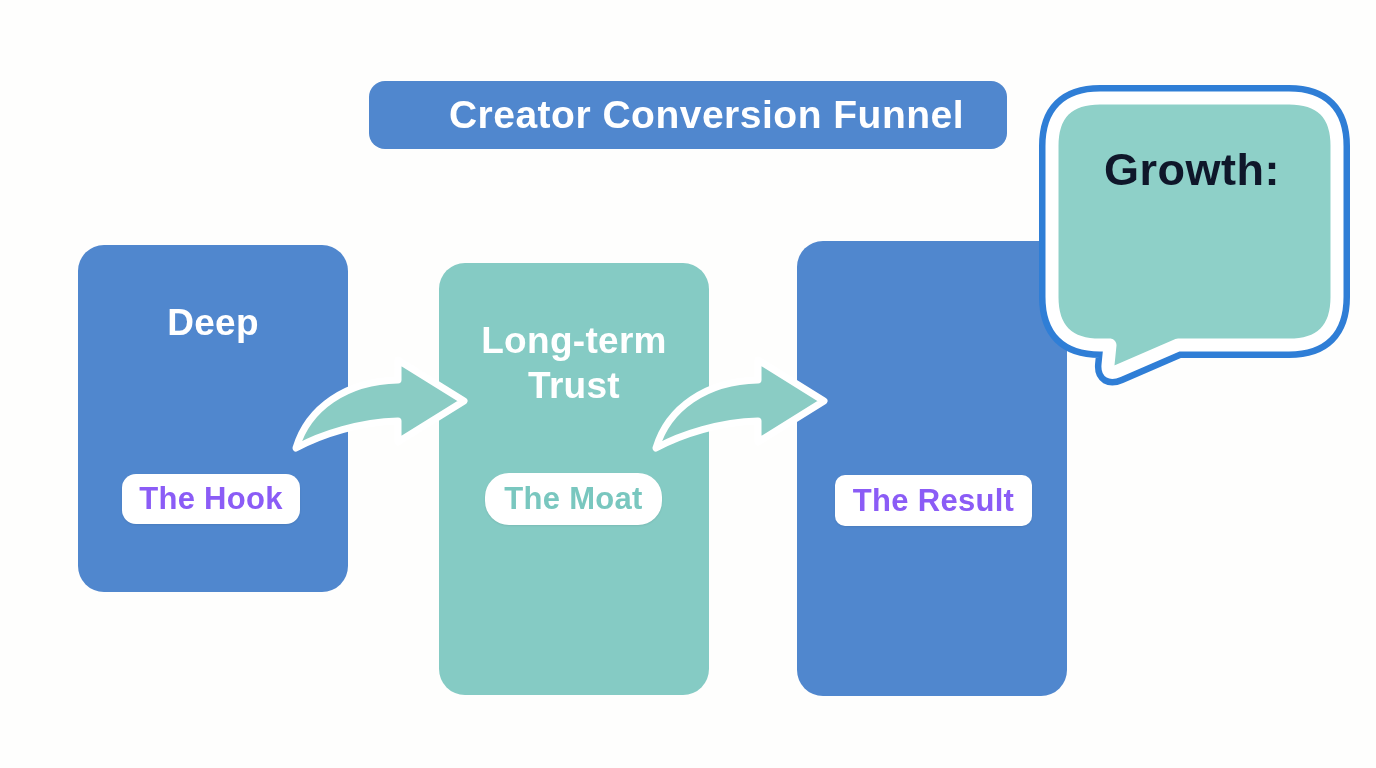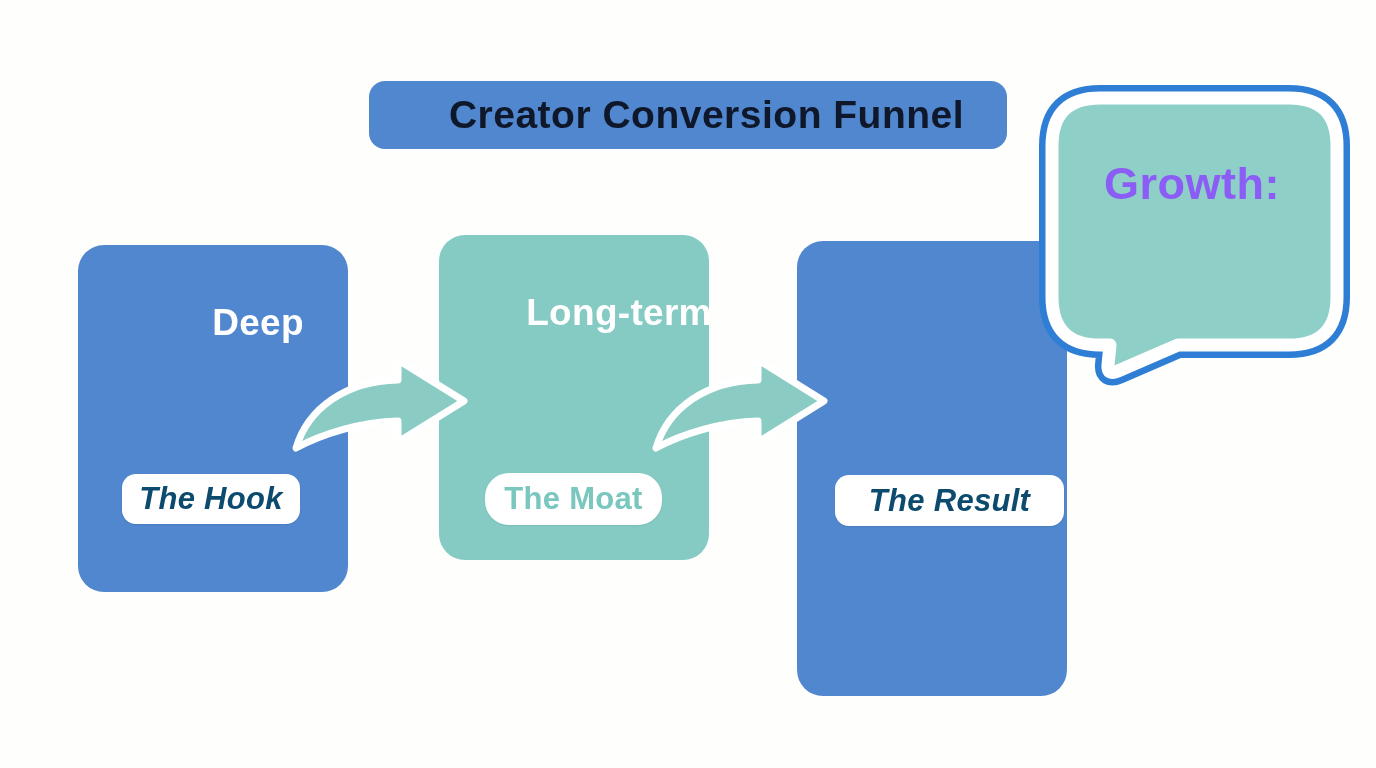--- a/index.html
+++ b/index.html
@@ -11,61 +11,61 @@
   }
   .abs{position:absolute;}
 
   
   .title-bar{
     left:369px;top:81px;width:638px;height:68px;
     background:#5087ce;border-radius:16px;
     display:flex;align-items:center;justify-content:center;
   }
   .title-bar span{
-    color:#0f172a;font-weight:700;font-size:39px;letter-spacing:.5px;margin-left:37px;
+    color:#ffffff;font-weight:700;font-size:39px;letter-spacing:.5px;margin-left:37px;
   }
 
   
   .stage{
     border-radius:26px;
   }
   .stage.blue{background:#5087ce;}
   .stage.teal{background:#85cbc4;}
   .stage-1{left:78px;top:245px;width:270px;height:347px;}
-  .stage-2{left:439px;top:235px;width:270px;height:325px;}
+  .stage-2{left:439px;top:263px;width:270px;height:432px;}
   .stage-3{left:797px;top:241px;width:270px;height:455px;}
 
   .stage-label{
     position:absolute;left:0;top:55px;width:100%;
     text-align:center;color:#ffffff;font-weight:700;
-    font-size:37px;line-height:45px;letter-spacing:.3px;margin-left:45px;
+    font-size:37px;line-height:45px;letter-spacing:.3px;
   }
 
   
   .badge{
     background:#ffffff;border-radius:14px;
     display:flex;align-items:center;justify-content:center;
     box-shadow:0 1px 2px rgba(0,0,0,.08);
   }
   .badge span{font-weight:700;font-size:31px;letter-spacing:.3px;}
   .badge-1{left:122px;top:474px;width:178px;height:50px;}
   .badge-2{left:485px;top:473px;width:177px;height:52px;border-radius:24px;}
-  .badge-3{left:835px;top:475px;width:229px;height:51px;}
-  .badge .blue-text{color:#0c4a6e;font-style:italic;}
+  .badge-3{left:835px;top:475px;width:197px;height:51px;border-radius:10px;}
+  .badge .blue-text{color:#8b5cf6;}
   .badge .teal-text{color:#79c7bf;}
 
   
   .arrow-1{left:286px;top:350px;}
   .arrow-2{left:646px;top:350px;}
 
   
   .callout-svg{left:1038px;top:84px;}
   .callout-text{
-    left:1072px;top:154px;width:240px;
-    text-align:center;color:#8b5cf6;font-weight:700;
+    left:1072px;top:140px;width:240px;
+    text-align:center;color:#0f172a;font-weight:700;
     font-size:45px;line-height:59px;letter-spacing:.5px;
   }
 </style>
 </head>
 <body>
 
 <div class="abs title-bar">
   <span>Creator Conversion Funnel</span>
 </div>
 
@@ -74,20 +74,21 @@
     <div>Deep</div>
   </div>
 </div>
 <div class="abs badge badge-1">
   <span class="blue-text">The Hook</span>
 </div>
 
 <div class="abs stage teal stage-2">
   <div class="stage-label">
     <div>Long-term</div>
+    <div>Trust</div>
   </div>
 </div>
 <div class="abs badge badge-2">
   <span class="teal-text">The Moat</span>
 </div>
 
 <div class="abs stage blue stage-3">
   <div class="stage-label">
   </div>
 </div>

